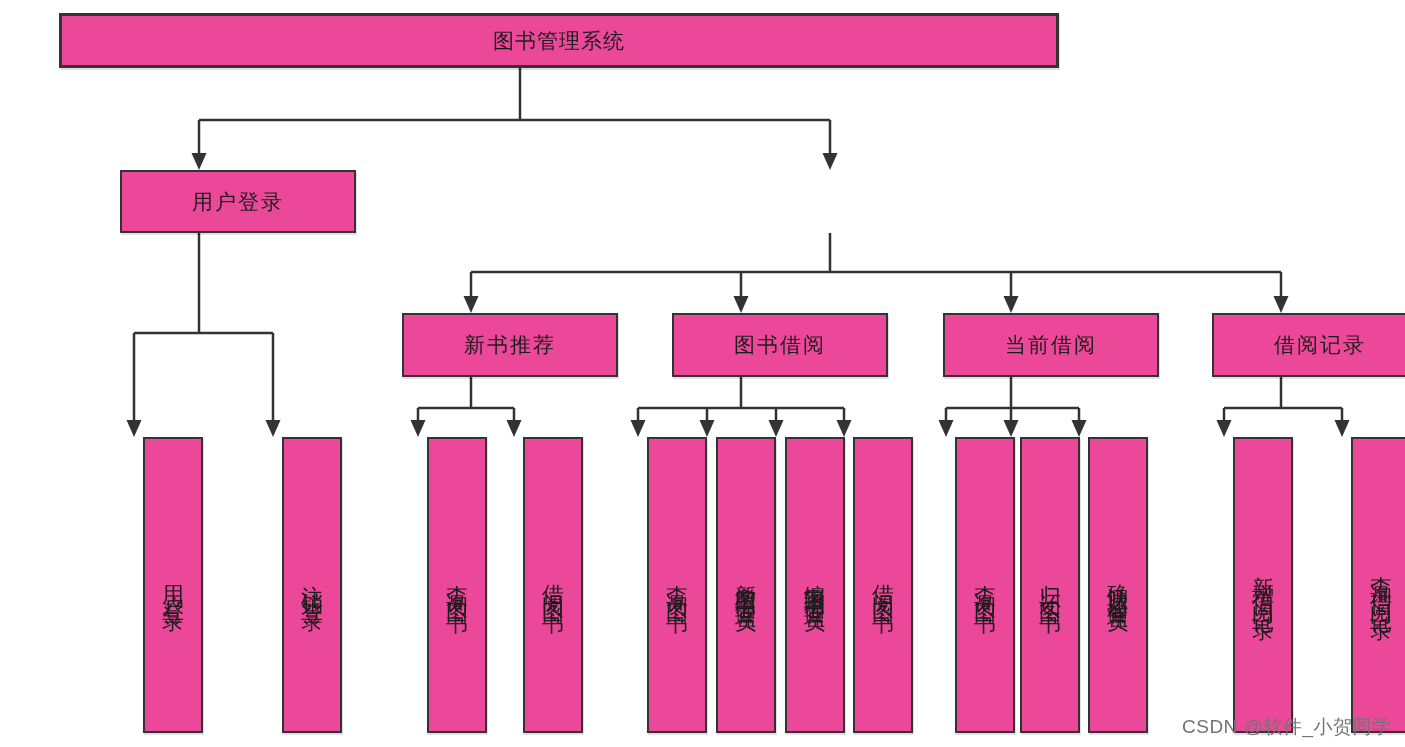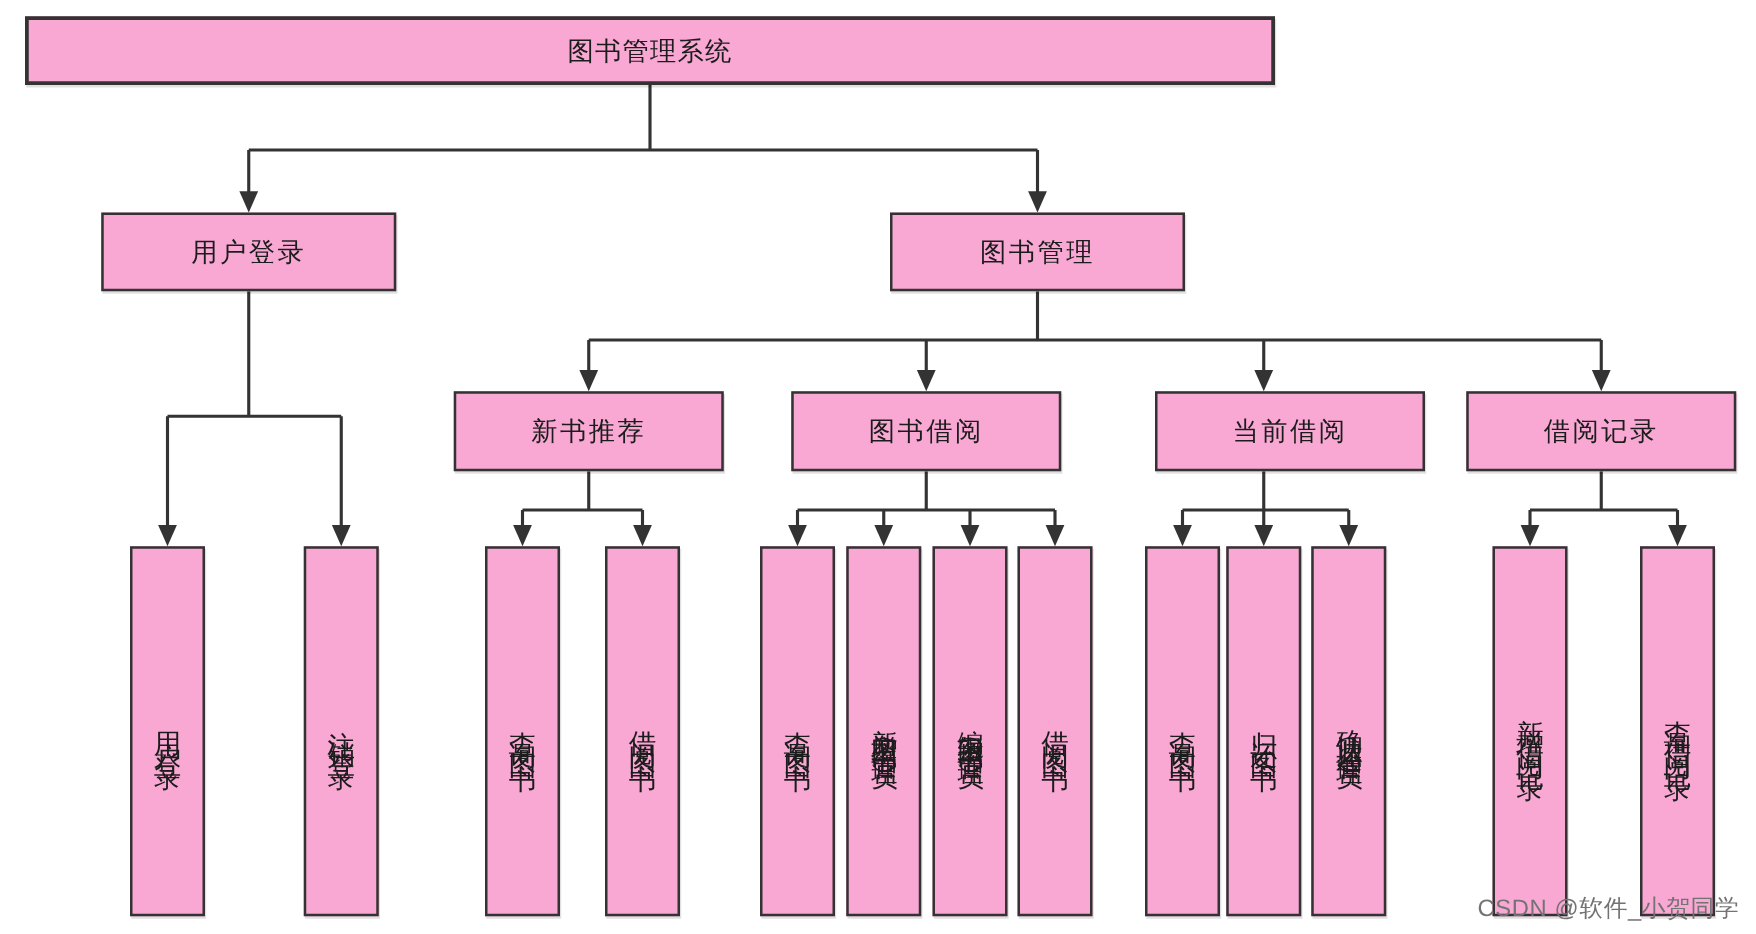--- a/index.html
+++ b/index.html
@@ -18,26 +18,27 @@
   #connectors {
     position: absolute;
     left: 0; top: 0;
     width: 1405px; height: 747px;
     pointer-events: none;
   }
   .node {
     position: absolute;
     box-sizing: border-box;
     border: 2px solid #333333;
-    background: #f9a8d4;
+    background: #ec4899;
     display: flex;
     align-items: center;
     justify-content: center;
     color: #1c1c1c;
     box-shadow: 1px 2px 0 rgba(0,0,0,0.12);
+    margin-left: 39px;
   }
   .node.root {
     left: 20px; top: 13px; width: 1000px; height: 55px;
     border-width: 3px;
     font-size: 21px;
     letter-spacing: 1px;
   }
   .node.lvl2 {
     top: 170px; width: 236px; height: 63px;
     font-size: 21px;
@@ -62,21 +63,21 @@
   .leaf .vtext.tight {
     letter-spacing: 4px;
     font-size: 21px;
   }
   
   .p-l2-0 { left: 81px; }
   .p-l2-1 { left: 712px; }
   
   .p-l3-0 { left: 363px; }
   .p-l3-1 { left: 633px; }
-  .p-l3-2 { left: 924px; }
+  .p-l3-2 { left: 904px; }
   .p-l3-3 { left: 1173px; }
   
   .p-lf-0  { left: 104px; }
   .p-lf-1  { left: 243px; }
   .p-lf-2  { left: 388px; }
   .p-lf-3  { left: 484px; }
   .p-lf-4  { left: 608px; }
   .p-lf-5  { left: 677px; }
   .p-lf-6  { left: 746px; }
   .p-lf-7  { left: 814px; }
@@ -140,21 +141,20 @@
       <polygon points="1003.5,420 1018.5,420 1011,437"></polygon>
       <polygon points="1071.5,420 1086.5,420 1079,437"></polygon>
       <polygon points="1216.5,420 1231.5,420 1224,437"></polygon>
       <polygon points="1334.5,420 1349.5,420 1342,437"></polygon>
     </g>
   </svg>
 
   <div class="node root">图书管理系统</div>
 
   <div class="node lvl2 p-l2-0">用户登录</div>
-  <div class="node lvl2 p-l2-1">图书管理</div>
 
   <div class="node lvl3 p-l3-0">新书推荐</div>
   <div class="node lvl3 p-l3-1">图书借阅</div>
   <div class="node lvl3 p-l3-2">当前借阅</div>
   <div class="node lvl3 p-l3-3">借阅记录</div>
 
   <div class="node leaf p-lf-0">
     <span class="vtext">用户登录</span>
   </div>
   <div class="node leaf p-lf-1">

